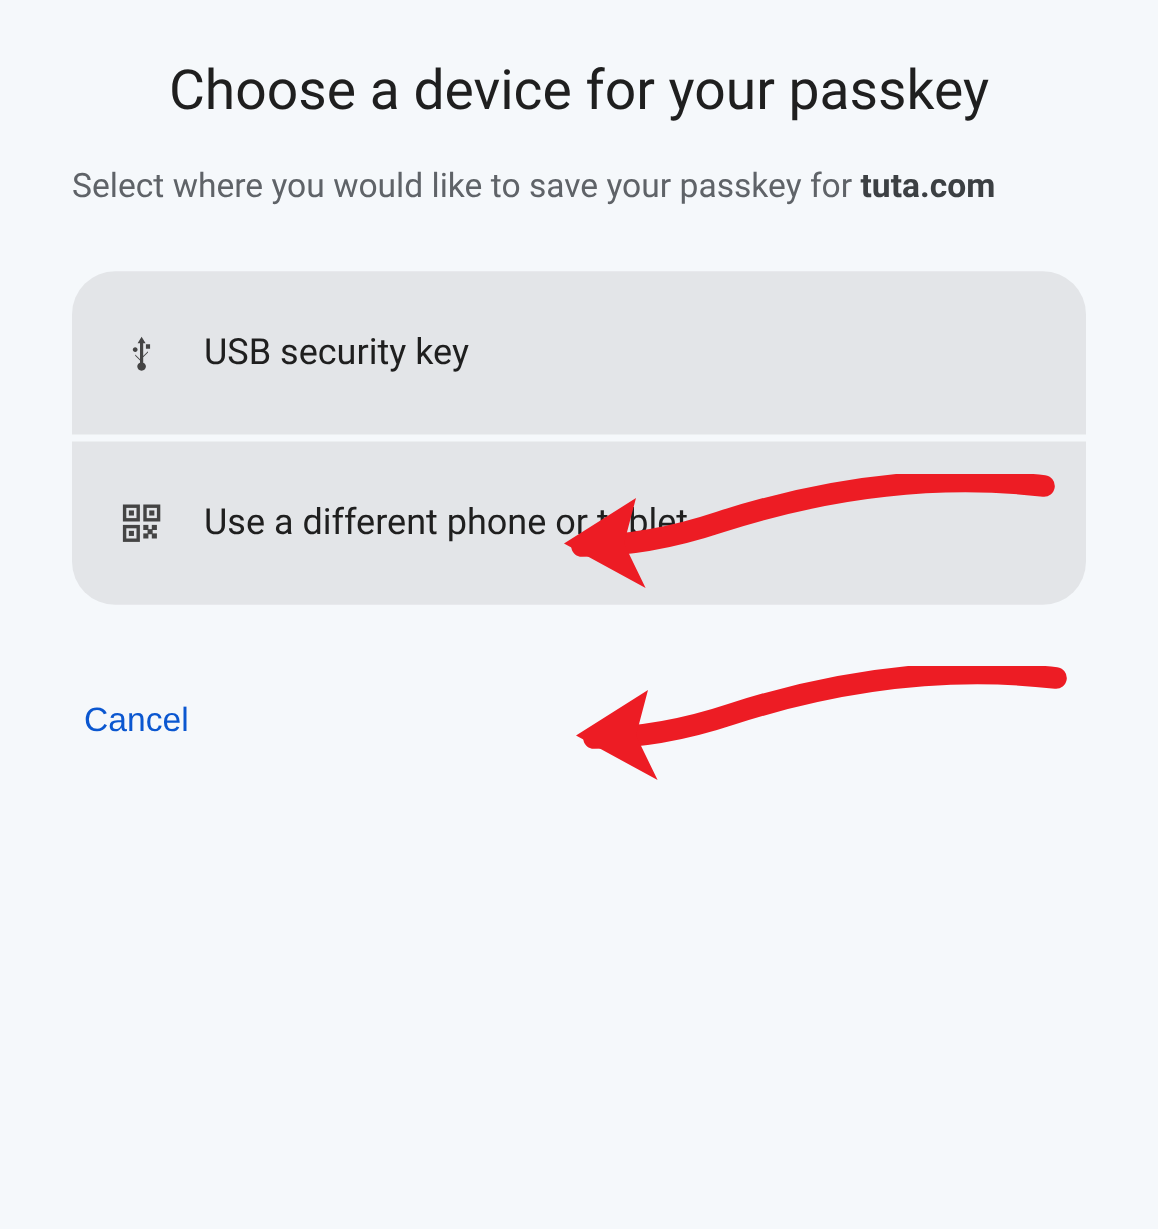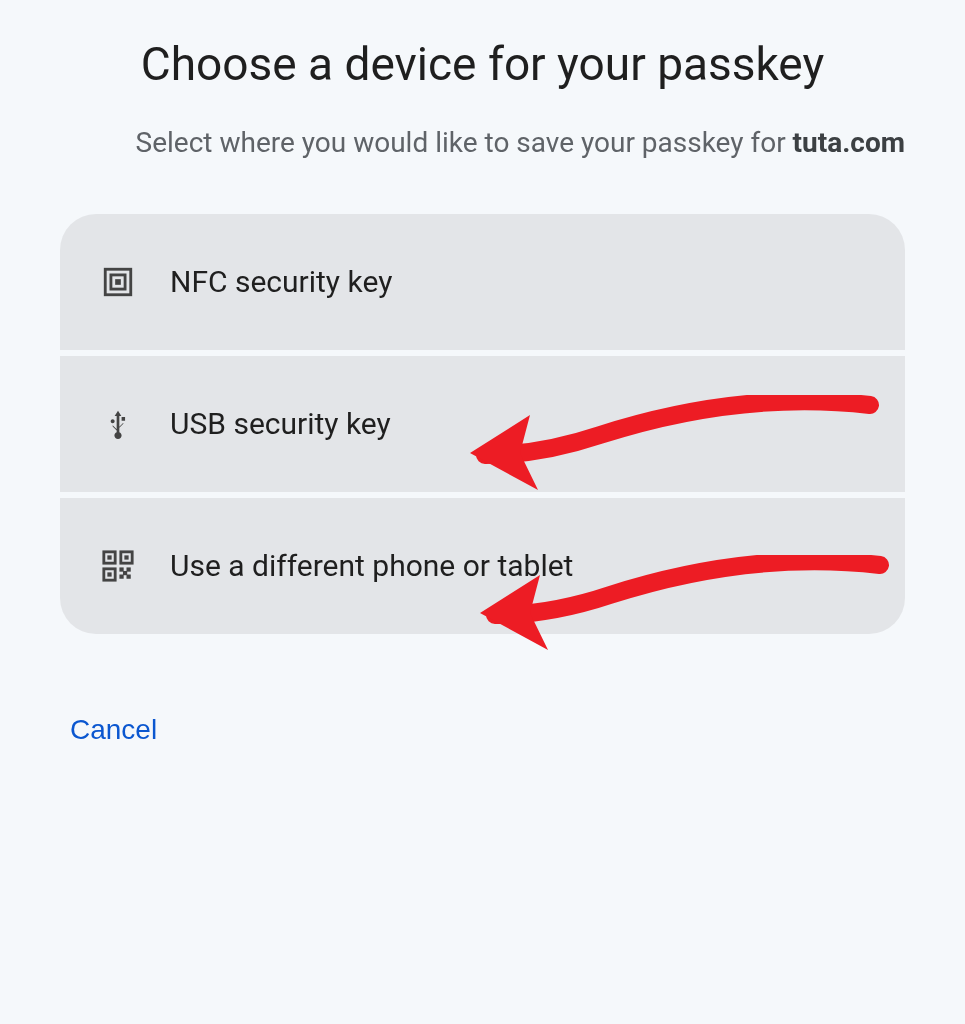--- a/index.html
+++ b/index.html
@@ -9,34 +9,34 @@
     }
     body {
       width: 965px;
       height: 1024px;
       background: #f5f8fb;
       font-family: 'Roboto', 'Segoe UI', Arial, sans-serif;
       color: #1f1f1f;
       position: relative;
     }
     .container {
-      padding: 36px 60px 0 60px;
+      padding: 48px 60px 0 60px;
     }
     .title {
       font-size: 46px;
       font-weight: 400;
       text-align: center;
       line-height: 1.25;
       color: #1f1f1f;
       margin-bottom: 28px;
     }
     .subtitle {
       font-size: 28px;
       font-weight: 400;
-      text-align: right;
+      text-align: left;
       color: #5f6368;
       line-height: 1.5;
       margin-bottom: 50px;
     }
     .subtitle .domain {
       font-weight: 700;
       color: #3c4043;
     }
     .options {
       display: flex;
@@ -94,30 +94,20 @@
 <body>
 
 <div class="container">
   <h1 class="title">Choose a device for your passkey</h1>
   <p class="subtitle">
     <span>Select where you would like to save your passkey for </span><span class="domain">tuta.com</span>
   </p>
 
   <div class="options">
 
-    <div class="option">
-      <span class="option-icon">
-        <svg viewBox="0 0 24 24" width="34" height="34" fill="none" stroke="currentColor" stroke-width="2">
-          <rect x="3" y="3" width="18" height="18"></rect>
-          <rect x="7" y="7" width="10" height="10"></rect>
-          <rect x="10" y="10" width="4" height="4" fill="currentColor" stroke="none"></rect>
-        </svg>
-      </span>
-      <span class="option-label">NFC security key</span>
-    </div>
 
     <div class="option">
       <span class="option-icon">
         <svg viewBox="0 0 24 24" width="32" height="32" fill="currentColor">
           <path d="M12 2 L9.5 6 L11 6 L11 16 L8 13 L8 11.5 C8.8 11.5 9.5 10.8 9.5 10 C9.5 9.2 8.8 8.5 8 8.5 C7.2 8.5 6.5 9.2 6.5 10 C6.5 10.8 7.2 11.5 8 11.5 L8 13.8 L11 16.8 L11 18.2 C10 18.6 9.3 19.5 9.3 20.6 C9.3 22 10.5 23.2 12 23.2 C13.5 23.2 14.7 22 14.7 20.6 C14.7 19.5 14 18.6 13 18.2 L13 14.8 L16 11.8 L16 9.5 L17.3 9.5 L17.3 6.7 L14.7 6.7 L14.7 9.5 L16 9.5 L16 11 L13 14 L13 6 L14.5 6 Z"></path>
         </svg>
       </span>
       <span class="option-label">USB security key</span>
     </div>
 

